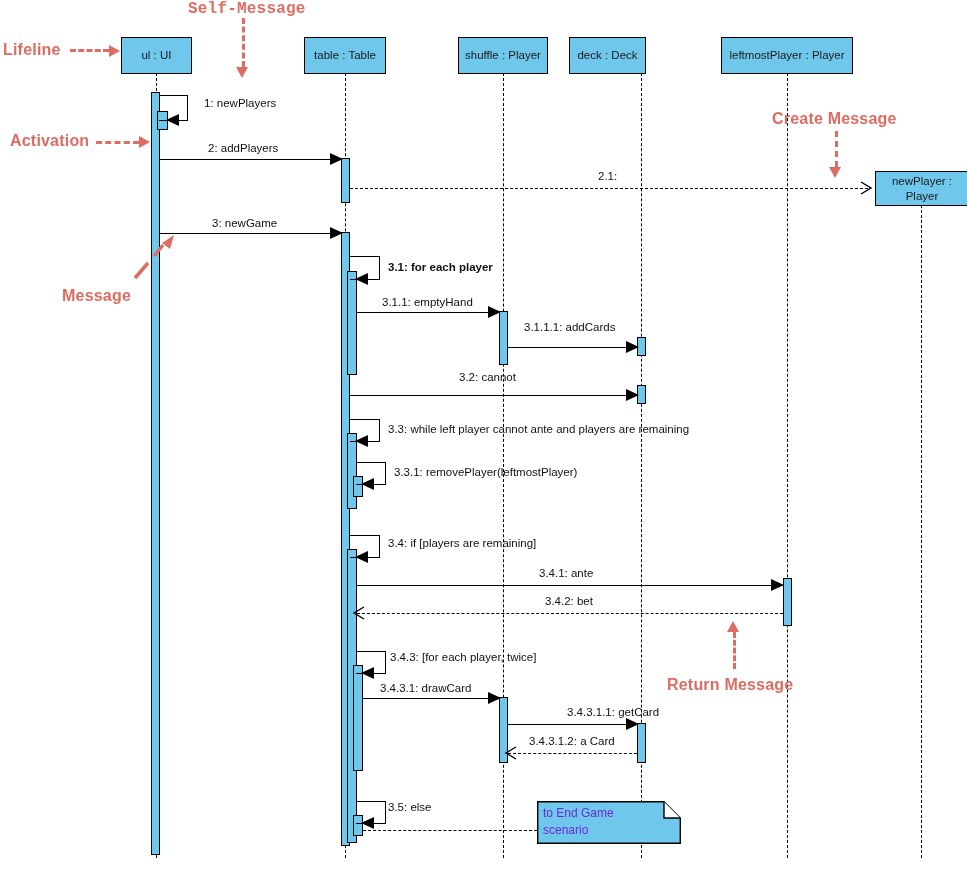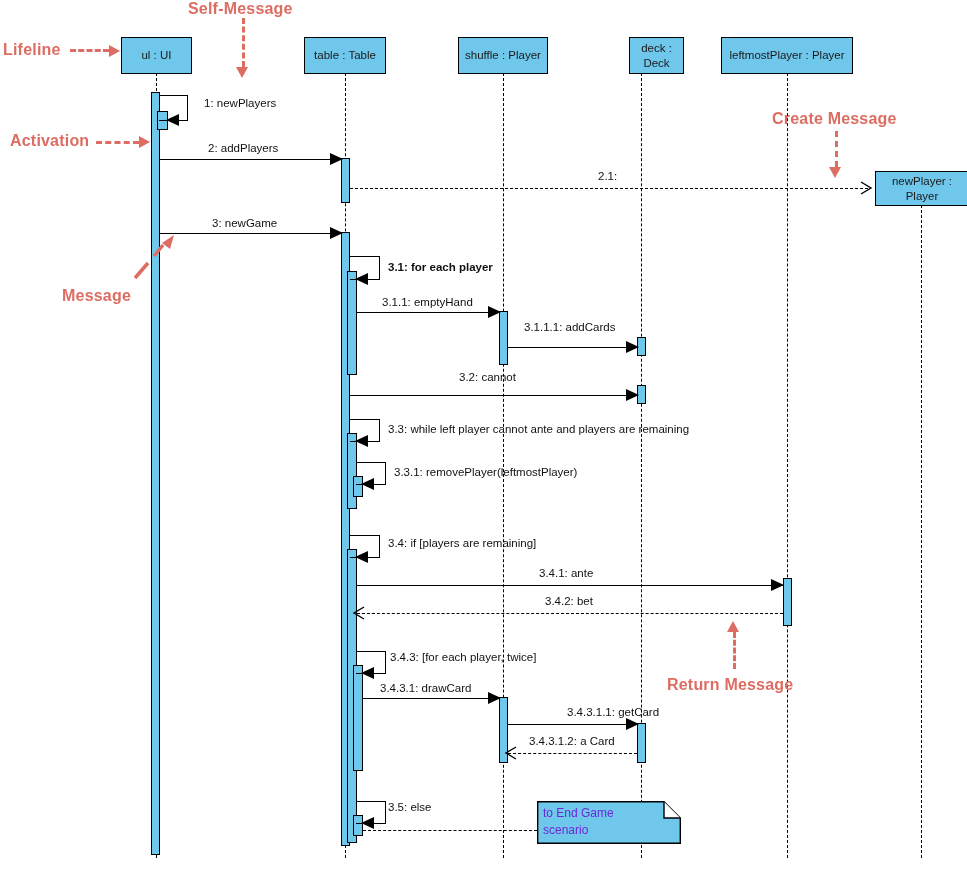--- a/index.html
+++ b/index.html
@@ -164,21 +164,21 @@
   </div>
 
   <div class="lifeline-box" style="left:304px; top:37px; width:82px; height:37px;">
     <span>table : Table</span>
   </div>
 
   <div class="lifeline-box" style="left:458px; top:37px; width:90px; height:37px;">
     <span>shuffle : Player</span>
   </div>
 
-  <div class="lifeline-box" style="left:629px; top:37px; width:55px; height:37px;">
+  <div class="lifeline-box" style="left:569px; top:37px; width:77px; height:37px;">
     <span>deck : Deck</span>
   </div>
 
   <div class="lifeline-box" style="left:721px; top:37px; width:132px; height:37px;">
     <span>leftmostPlayer : Player</span>
   </div>
 
   <div class="lifeline-box" style="left:875px; top:171px; width:94px; height:35px; white-space:pre-line;">
     <span>newPlayer :
 Player</span>
@@ -300,21 +300,21 @@
     <path d="M0.7,0.7 L127,0.7 L143.3,17 L143.3,42.3 L0.7,42.3 Z" fill="#6FC7EC" stroke="#000000" stroke-width="1.4"></path>
     <path d="M127,0.7 L127,17 L143.3,17" fill="#ffffff" stroke="#000000" stroke-width="1.4"></path>
   </svg>
   <div class="note-text" style="left:543px; top:805px;">to End Game
 scenario</div>
 
   <div class="annot" style="left:3px; top:41px;">Lifeline</div>
   <div class="annot-dash-h" style="left:70px; top:49px; width:39px;"></div>
   <div class="annot-arrow-right" style="left:109px; top:45px;"></div>
 
-  <div class="annot" style="left:188px; top:0px;">Self-Message</div>
+  <div class="annot" style="left:188px; top:0px;font-family:Liberation Mono, monospace;">Self-Message</div>
   <div class="annot-dash-v" style="left:242px; top:18px; height:49px;"></div>
   <div class="annot-arrow-down" style="left:236px; top:67px;"></div>
 
   <div class="annot" style="left:10px; top:132px;">Activation</div>
   <div class="annot-dash-h" style="left:96px; top:141px; width:43px;"></div>
   <div class="annot-arrow-right" style="left:139px; top:136px;"></div>
 
   <div class="annot" style="left:62px; top:287px;">Message</div>
   <svg style="position:absolute; left:130px; top:233px; width:50px; height:50px;" viewBox="0 0 50 50">
     <line x1="5" y1="45" x2="18" y2="30" stroke="#DD6D62" stroke-width="3.5" stroke-linecap="butt"></line>

